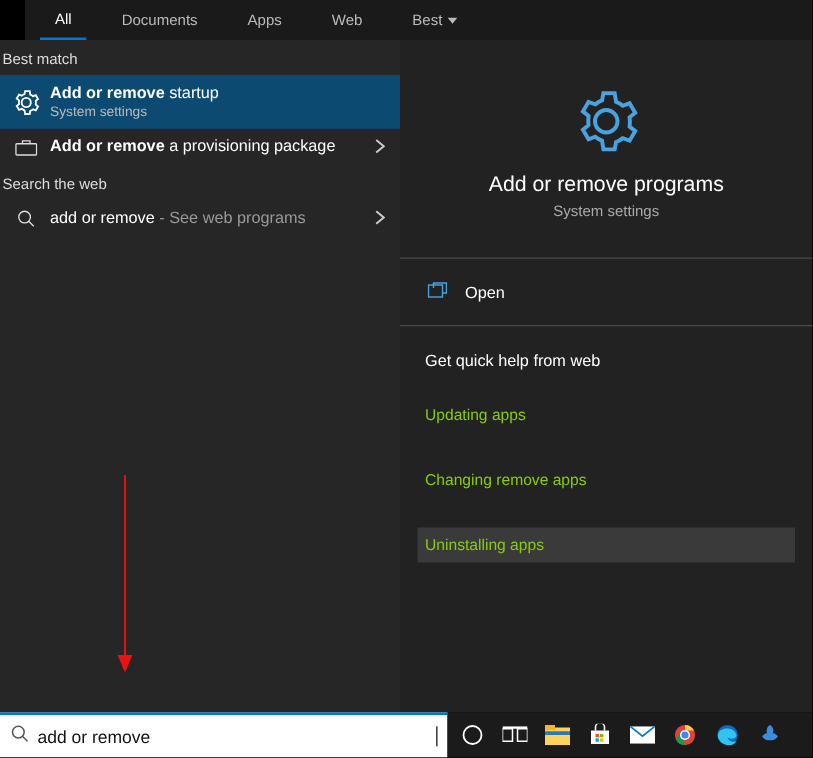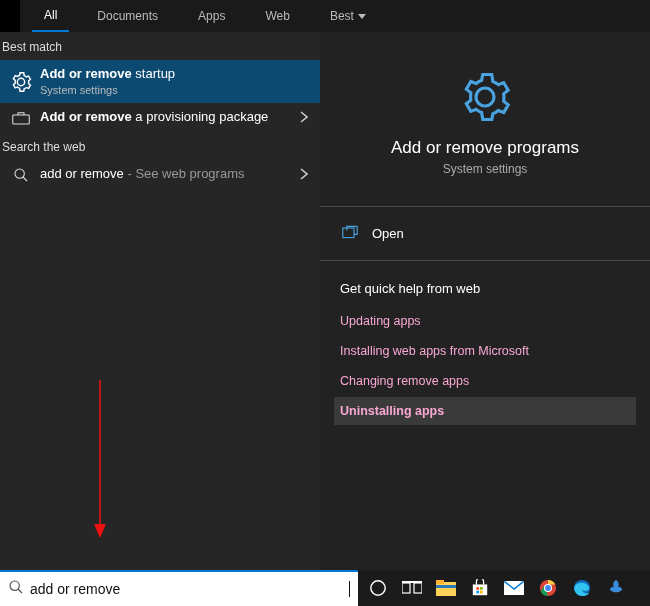--- a/index.html
+++ b/index.html
@@ -21,22 +21,22 @@
 .row .txt { flex:1; font-size:13px; line-height:1.3; padding-left:6px; }
 .row .sub { font-size:11px; color:#bbb; }
 .row .chev { color:#ccc; font-size:14px; padding:0 4px; }
 
 .right-hero { display:flex; flex-direction:column; align-items:center; padding:18px 0 18px 0; }
 .right-title { font-size:17px; margin-top:14px; }
 .right-sub { font-size:12px; color:#aaa; margin-top:4px; }
 .hr { height:1px; background:#4a4a4a; margin:12px -20px; }
 .open-row { display:flex; align-items:center; gap:14px; padding:6px 2px; font-size:13px; }
 .help-h { font-size:13px; font-weight:400; margin:8px 0 10px 0; }
-.help-item { font-size:12.5px; color:#f9a8d4; padding:7px 6px; margin:1px -6px; }
-.help-item.hl { background:#3a3a3a;font-weight:bold; }
+.help-item { font-size:12.5px; color:#84cc16; padding:7px 6px; margin:12px -6px; }
+.help-item.hl { background:#3a3a3a; }
 
 .arrow-annot { position:absolute; left:90px; top:380px; }
 .arrow-line { stroke:#e11; stroke-width:1.5; fill:none; }
 .arrow-head { fill:#e11; }
 
 .bottom { position:absolute; left:0; bottom:0; width:650px; height:36px; display:flex; }
 .searchbox { flex:0 0 358px; background:#fff; display:flex; align-items:center; padding:0 8px; border-top:2px solid #0078d4; }
 .searchbox .sicon { color:#555; margin-right:6px; }
 .searchbox input { flex:1; border:0; outline:0; font-size:14px; color:#111; background:transparent; }
 .caret { display:inline-block; width:1px; height:16px; background:#111; margin-left:-2px; animation:bl 1s step-end infinite; }
@@ -141,21 +141,20 @@
             <path d="M6 6 L6 1 L19 1 L19 11 L15 11" fill="none" stroke="#4aa3e0" stroke-width="1.4"></path>
           </svg>
       </span>
       <span>Open</span>
     </div>
 
     <div class="hr"></div>
 
     <div class="help-h">Get quick help from web</div>
     <div class="help-item">Updating apps</div>
-    <div class="help-item">Installing web apps from Microsoft</div>
     <div class="help-item">Changing remove apps</div>
     <div class="help-item hl">Uninstalling apps</div>
   </div>
 </div>
 
 <svg class="arrow-annot" width="20" height="160">
   <line x1="10" y1="0" x2="10" y2="148" class="arrow-line"></line>
   <polygon points="4,144 16,144 10,158" class="arrow-head"></polygon>
 </svg>
 

